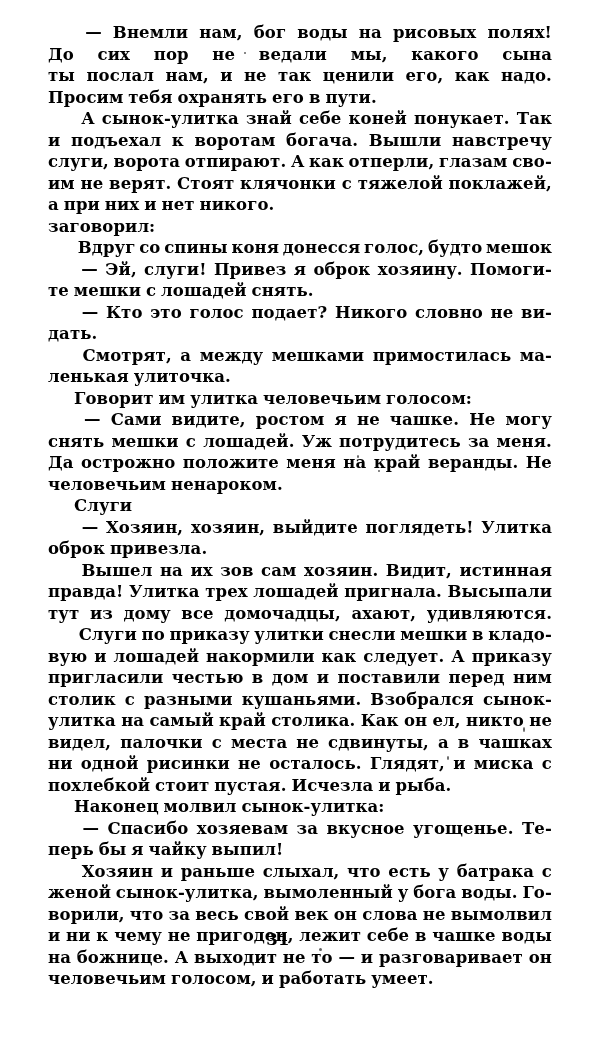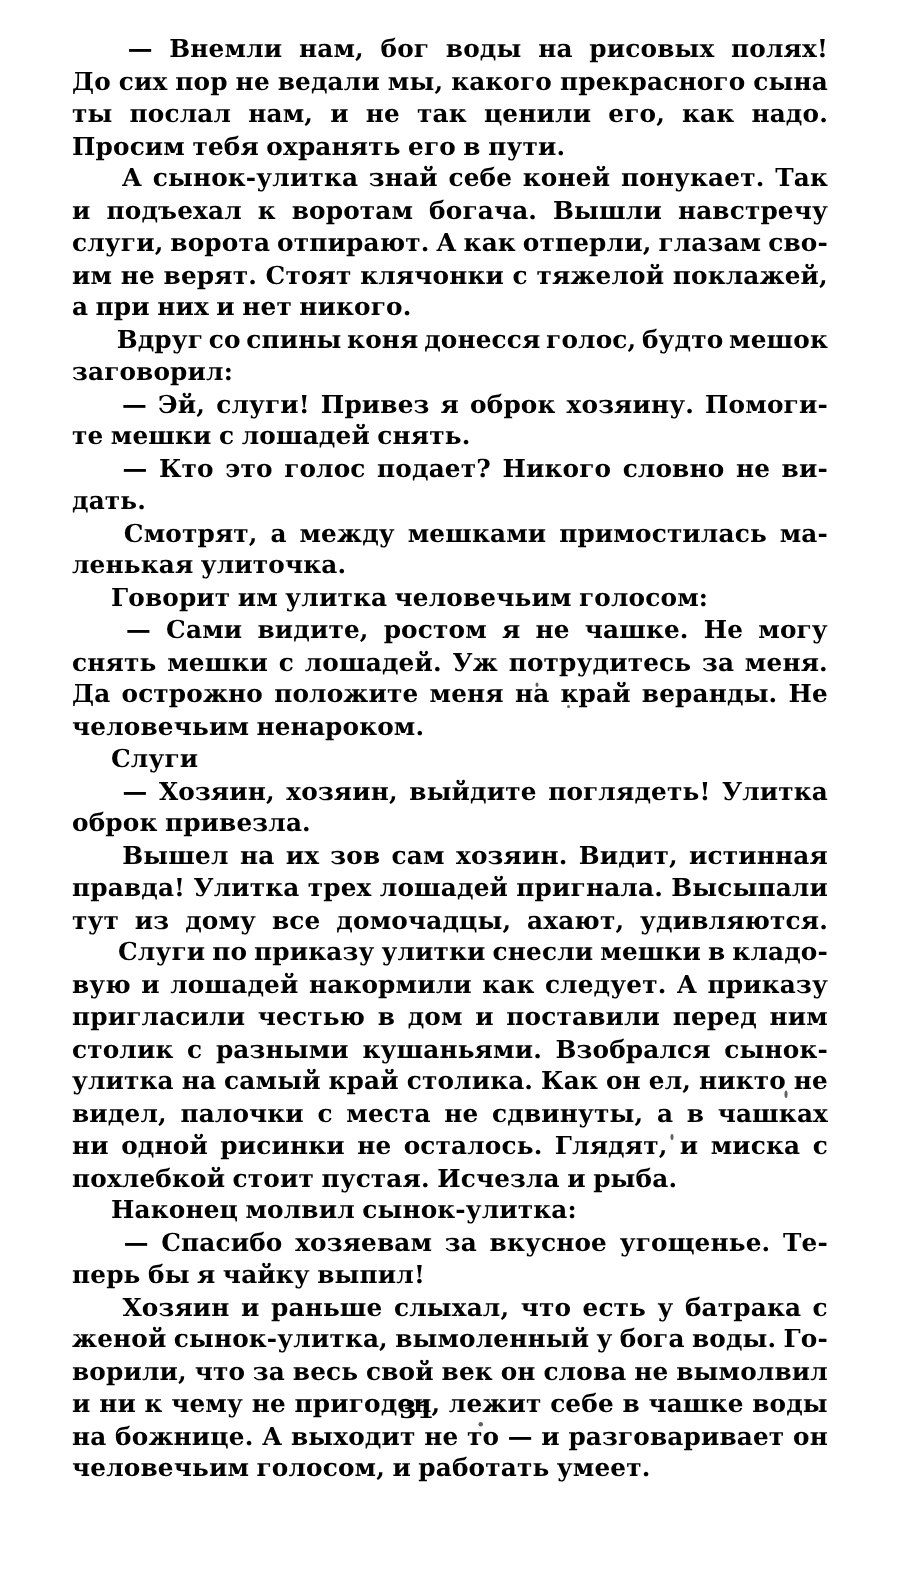--- a/index.html
+++ b/index.html
@@ -80,34 +80,34 @@
   }
 </style>
 </head>
 <body>
 
 <div class="page">
 
   <div class="text-block">
       <div class="para">
         <div class="line just"><span class="indent"></span><span class="w">—</span><span class="w">Внемли</span><span class="w">нам,</span><span class="w">бог</span><span class="w">воды</span><span class="w">на</span><span class="w">рисовых</span><span class="w">полях!</span></div>
-        <div class="line just"><span class="w">До</span><span class="w">сих</span><span class="w">пор</span><span class="w">не</span><span class="w">ведали</span><span class="w">мы,</span><span class="w">какого</span><span class="w">прекрасного</span><span class="w">сына</span></div>
+        <div class="line just"><span class="w">До</span><span class="w">сих</span><span class="w">пор</span><span class="w">не</span><span class="w">ведали</span><span class="w">мы,</span><span class="w">какого</span><span class="w">сына</span></div>
         <div class="line just"><span class="w">ты</span><span class="w">послал</span><span class="w">нам,</span><span class="w">и</span><span class="w">не</span><span class="w">так</span><span class="w">ценили</span><span class="w">его,</span><span class="w">как</span><span class="w">надо.</span></div>
         <div class="line flush"><span class="w">Просим</span><span class="w">тебя</span><span class="w">охранять</span><span class="w">его</span><span class="w">в</span><span class="w">пути.</span></div>
       </div>
       <div class="para">
         <div class="line just"><span class="indent"></span><span class="w">А</span><span class="w">сынок-улитка</span><span class="w">знай</span><span class="w">себе</span><span class="w">коней</span><span class="w">понукает.</span><span class="w">Так</span></div>
         <div class="line just"><span class="w">и</span><span class="w">подъехал</span><span class="w">к</span><span class="w">воротам</span><span class="w">богача.</span><span class="w">Вышли</span><span class="w">навстречу</span></div>
         <div class="line just"><span class="w">слуги,</span><span class="w">ворота</span><span class="w">отпирают.</span><span class="w">А</span><span class="w">как</span><span class="w">отперли,</span><span class="w">глазам</span><span class="w">сво-</span></div>
         <div class="line just"><span class="w">им</span><span class="w">не</span><span class="w">верят.</span><span class="w">Стоят</span><span class="w">клячонки</span><span class="w">с</span><span class="w">тяжелой</span><span class="w">поклажей,</span></div>
         <div class="line flush"><span class="w">а</span><span class="w">при</span><span class="w">них</span><span class="w">и</span><span class="w">нет</span><span class="w">никого.</span></div>
       </div>
       <div class="para">
+        <div class="line flush"><span class="w">заговорил:</span></div>
         <div class="line just"><span class="indent"></span><span class="w">Вдруг</span><span class="w">со</span><span class="w">спины</span><span class="w">коня</span><span class="w">донесся</span><span class="w">голос,</span><span class="w">будто</span><span class="w">мешок</span></div>
-        <div class="line flush"><span class="w">заговорил:</span></div>
       </div>
       <div class="para">
         <div class="line just"><span class="indent"></span><span class="w">—</span><span class="w">Эй,</span><span class="w">слуги!</span><span class="w">Привез</span><span class="w">я</span><span class="w">оброк</span><span class="w">хозяину.</span><span class="w">Помоги-</span></div>
         <div class="line flush"><span class="w">те</span><span class="w">мешки</span><span class="w">с</span><span class="w">лошадей</span><span class="w">снять.</span></div>
       </div>
       <div class="para">
         <div class="line just"><span class="indent"></span><span class="w">—</span><span class="w">Кто</span><span class="w">это</span><span class="w">голос</span><span class="w">подает?</span><span class="w">Никого</span><span class="w">словно</span><span class="w">не</span><span class="w">ви-</span></div>
         <div class="line flush"><span class="w">дать.</span></div>
       </div>
       <div class="para">

